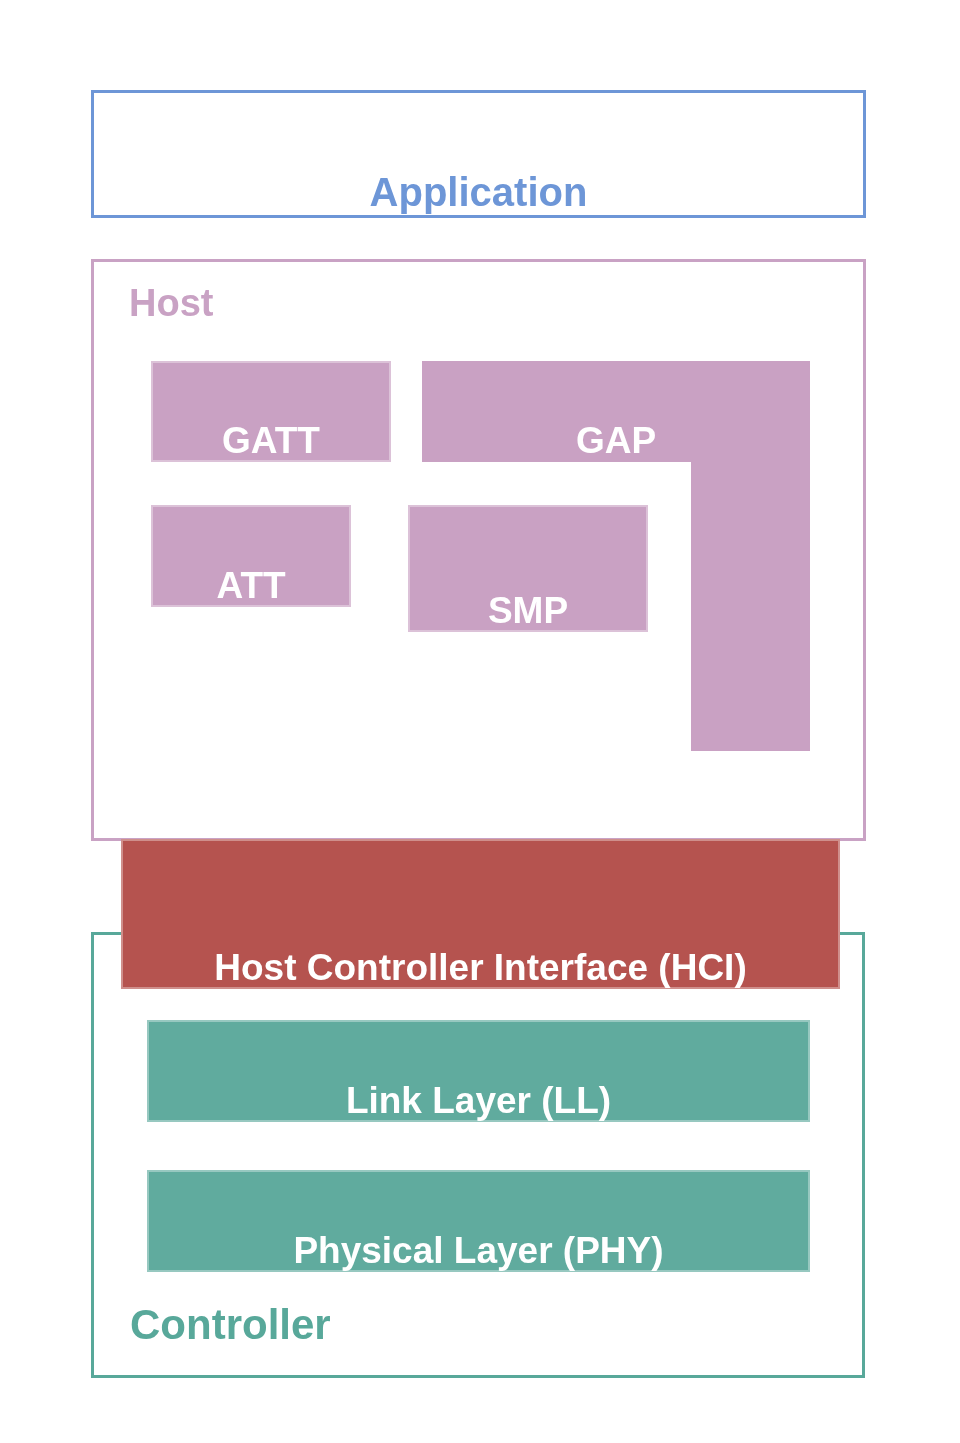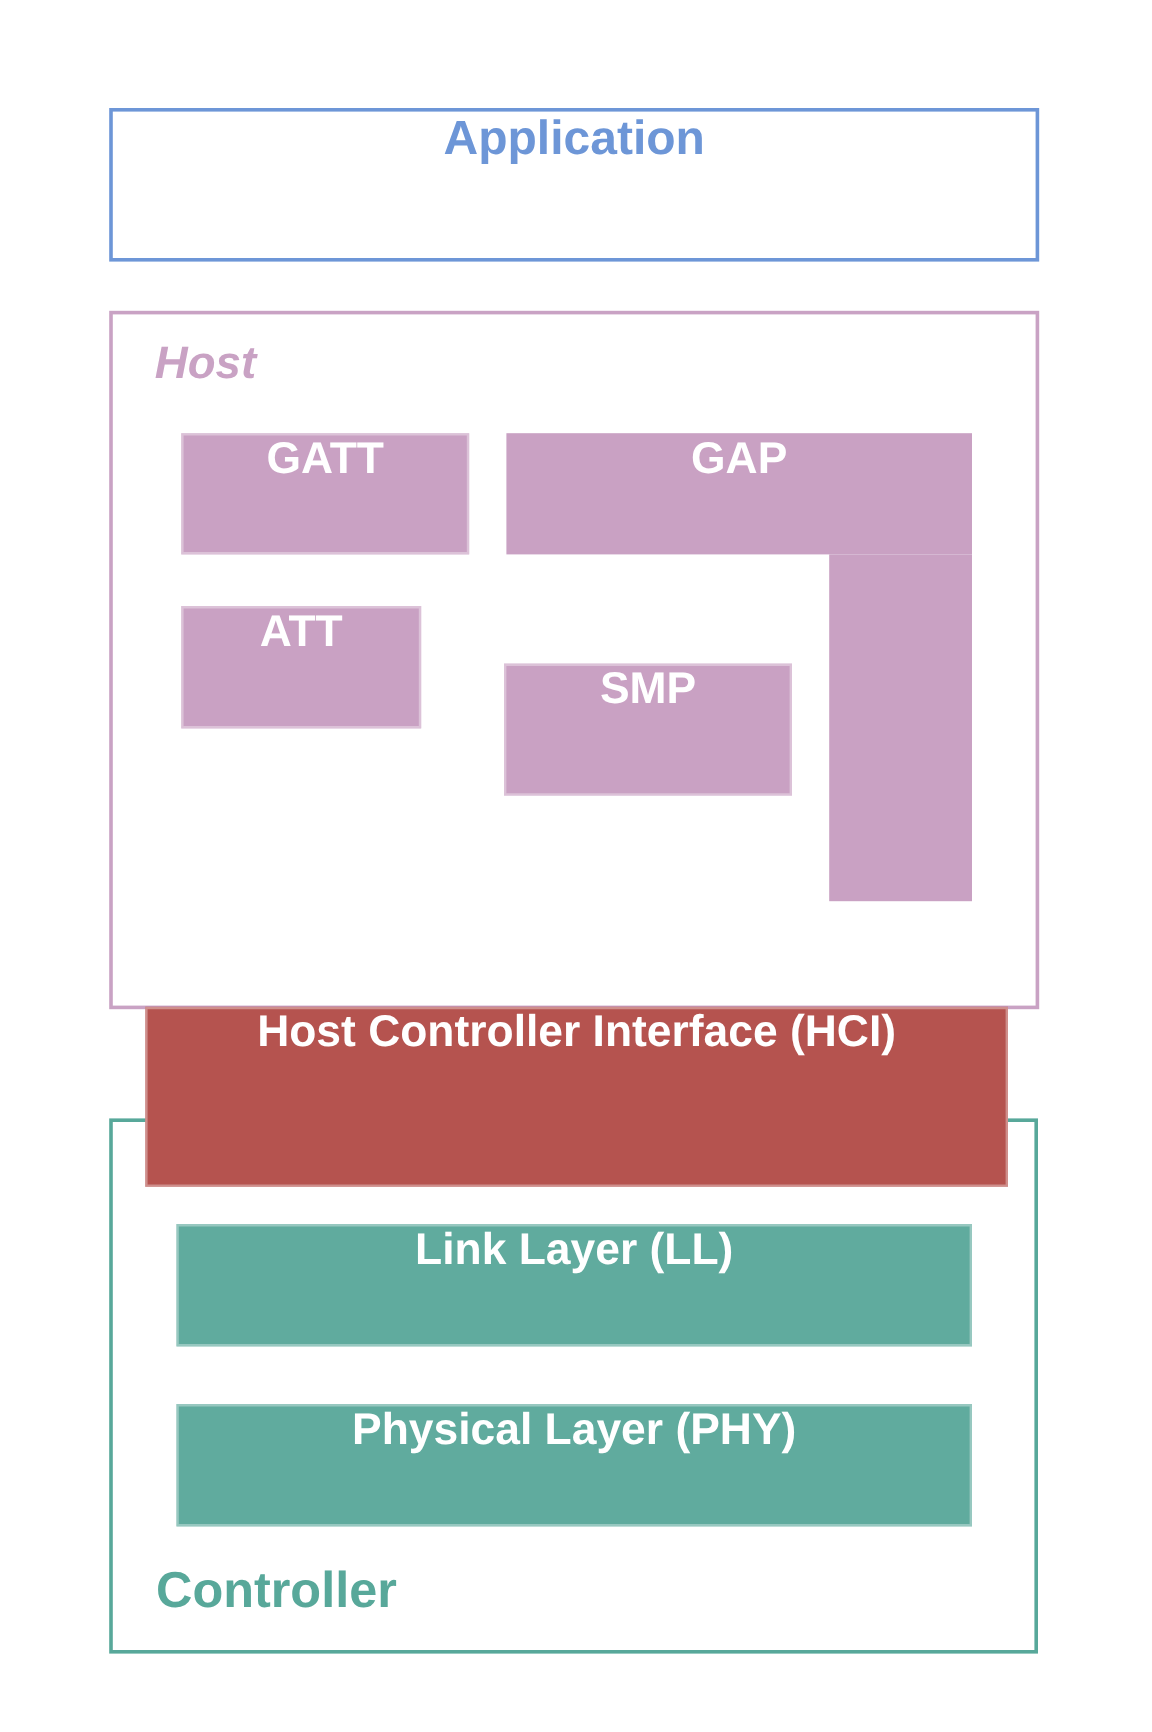--- a/index.html
+++ b/index.html
@@ -5,55 +5,55 @@
   html,body{margin:0;padding:0;background:#ffffff;}
   .canvas{
     position:relative;
     width:960px;height:1443px;
     background:#ffffff;
     font-family:"Liberation Sans", sans-serif;
     font-weight:bold;
     overflow:hidden;
   }
   .abs{position:absolute;box-sizing:border-box;}
-  .center{display:flex;align-items:flex-start;justify-content:center;}
+  .center{display:flex;align-items:flex-end;justify-content:center;}
 
   
   .app-box{
     left:91px;top:90px;width:775px;height:128px;
     border:3px solid var(--accent-blue);
   }
   .app-label{color:var(--accent-blue);font-size:40px;}
 
   .host-box{
     left:91px;top:259px;width:775px;height:582px;
     border:3px solid var(--pink-border);
   }
-  .host-label{position:absolute;left:35px;top:20px;color:var(--pink-border);font-size:38px;font-style:italic;}
+  .host-label{position:absolute;left:35px;top:20px;color:var(--pink-border);font-size:38px;}
 
   .controller-box{
     left:91px;top:932px;width:774px;height:446px;
     border:3px solid var(--teal-border);
   }
   .controller-label{position:absolute;left:36px;bottom:26px;color:var(--teal-border);font-size:42px;}
 
   
   .block{
     color:#ffffff;font-size:37px;
     box-shadow:inset 0 0 0 2px rgba(255,255,255,0.35);
   }
   .pink{background:var(--pink-fill);}
   .teal{background:var(--teal-fill);}
   .red{background:var(--red-fill);}
 
   .gatt {left:151px;top:361px;width:240px;height:101px;}
   .gap-top {left:422px;top:361px;width:388px;height:101px;box-shadow:none;}
   .gap-col {left:691px;top:462px;width:119px;height:289px;box-shadow:none;}
   .att {left:151px;top:505px;width:200px;height:102px;}
-  .smp {left:420px;top:505px;width:240px;height:110px;margin-top:48px;}
+  .smp {left:408px;top:505px;width:240px;height:127px;}
   .l2cap {left:151px;top:648px;width:511px;height:102px;}
 
   .hci{
     left:121px;top:839px;width:719px;height:150px;
     z-index:5;
   }
 
   .ll {left:147px;top:1020px;width:663px;height:102px;}
   .phy {left:147px;top:1170px;width:663px;height:102px;}
 </style>

